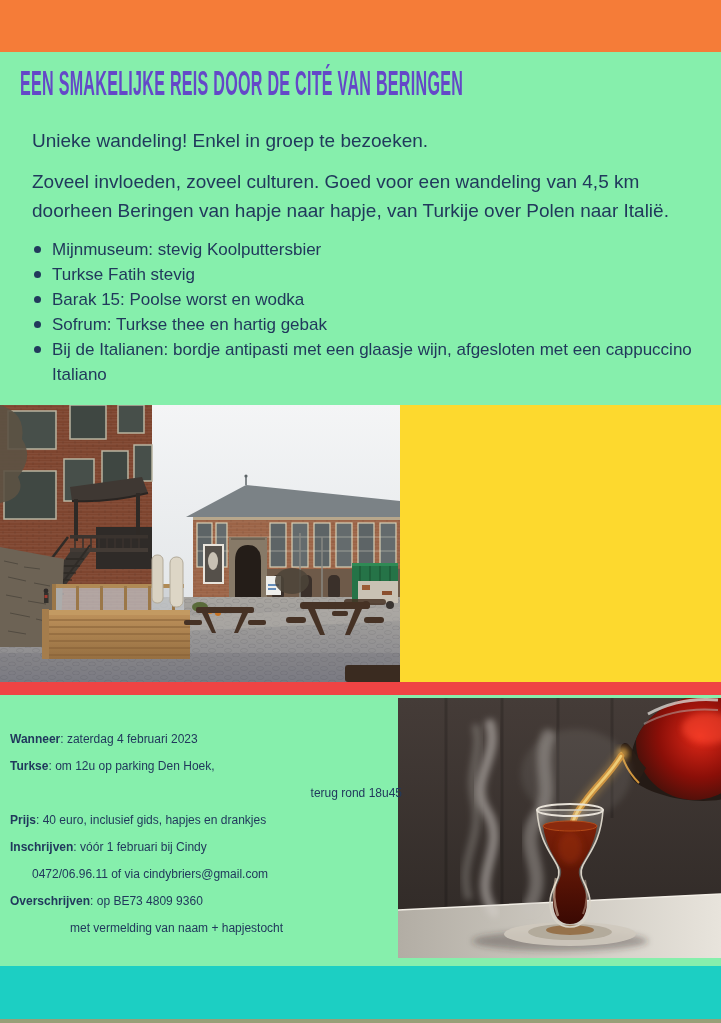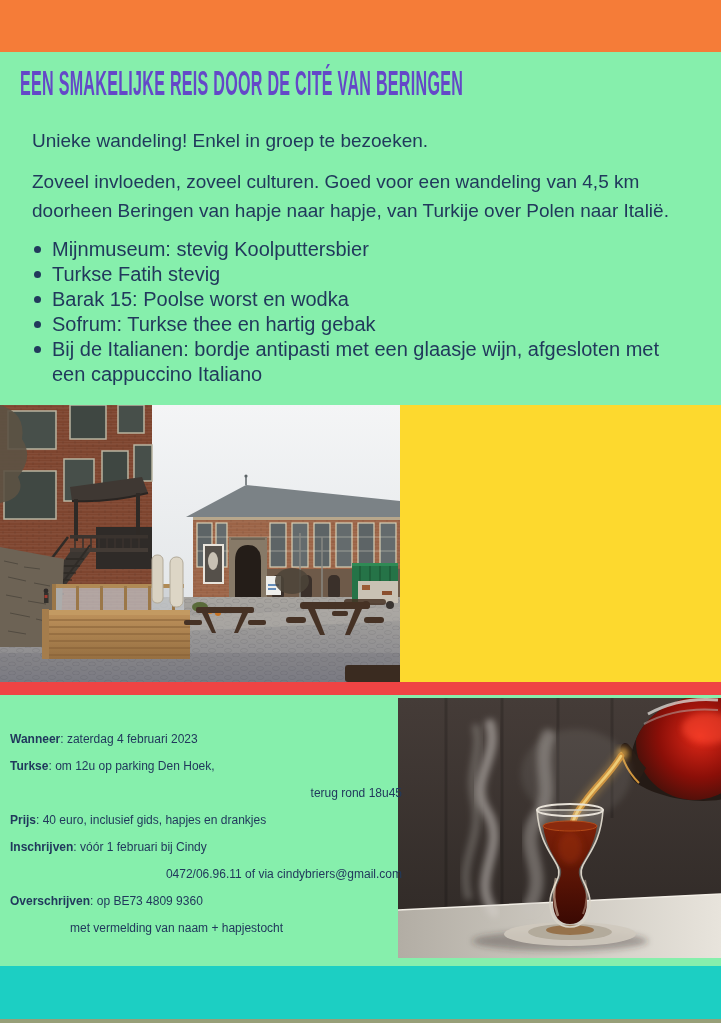--- a/index.html
+++ b/index.html
@@ -12,36 +12,36 @@
   .title-text {
     display:inline-block; white-space:nowrap; font-weight:700; font-size:31px;
     color:#6448C8; letter-spacing:0.5px;
     transform:scale(0.52,1.12); transform-origin:left top;
   }
   .intro { position:absolute; left:20px; top:114px; width:700px; color:#21395C;
            font-size:19px; line-height:29px; }
   .intro p { margin:12px; }
   .intro p.gap { margin-top:13px; }
   .visits { position:absolute; left:30px; top:237px; width:662px; color:#21395C;
-            font-size:20px; line-height:25px; }
+            font-size:17px; line-height:25px; }
   .visits ul { margin:0; padding:0; list-style:none; }
   .visits li { position:relative; padding-left:22px; }
   .visits li .dot {
     position:absolute; left:4px; top:9px; width:7px; height:7px;
     border-radius:50%; background:#21395C;
   }
   .photo-building { position:absolute; left:0; top:405px; width:400px; height:277px; }
   .yellow-block { position:absolute; left:400px; top:405px; width:321px; height:277px; background:#FDD92E; }
   .red-bar { position:absolute; left:0; top:682px; width:721px; height:13px; background:#EF4444; }
   .details { position:absolute; left:10px; top:726px; width:392px; color:#21395C;
              font-size:12px; line-height:27px; z-index:2; }
   .detail-line { white-space:nowrap; }
   .detail-line strong { font-weight:700; }
   .ind-terug { padding-left:82px;text-align:right; }
-  .ind-tel { padding-left:22px;text-align:right; }
+  .ind-tel { padding-left:22px; }
   .ind-verm { padding-left:60px; }
   .photo-tea { position:absolute; left:398px; top:698px; width:323px; height:260px; }
   .bar-footer { position:absolute; left:0; top:966px; width:721px; height:53px; background:#1CCFC3; }
   .edge-line { position:absolute; left:0; top:1019px; width:721px; height:4px; background:#979F78; }
 </style>
 </head>
 <body>
 
 <div class="page">
 

